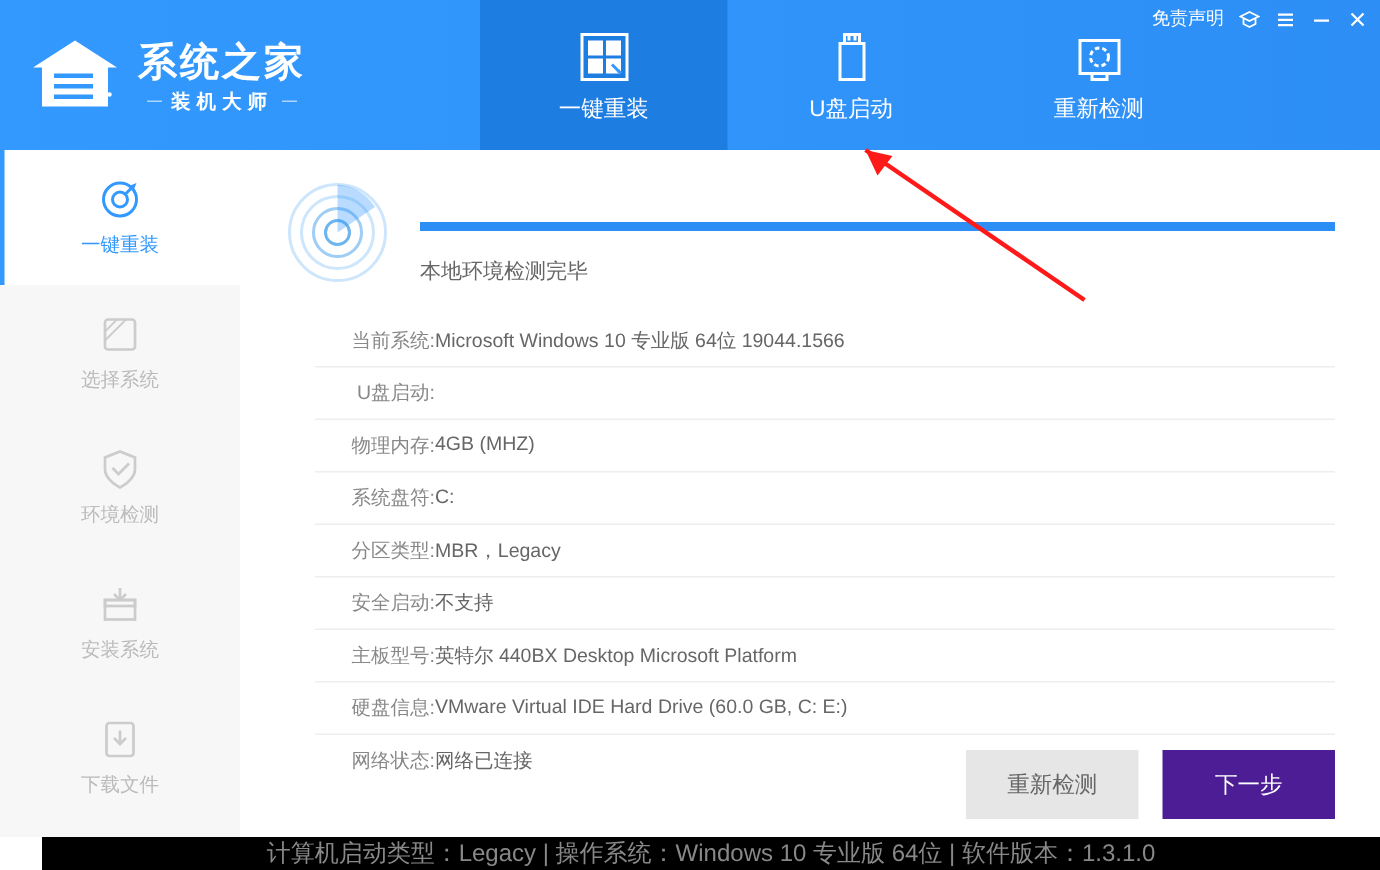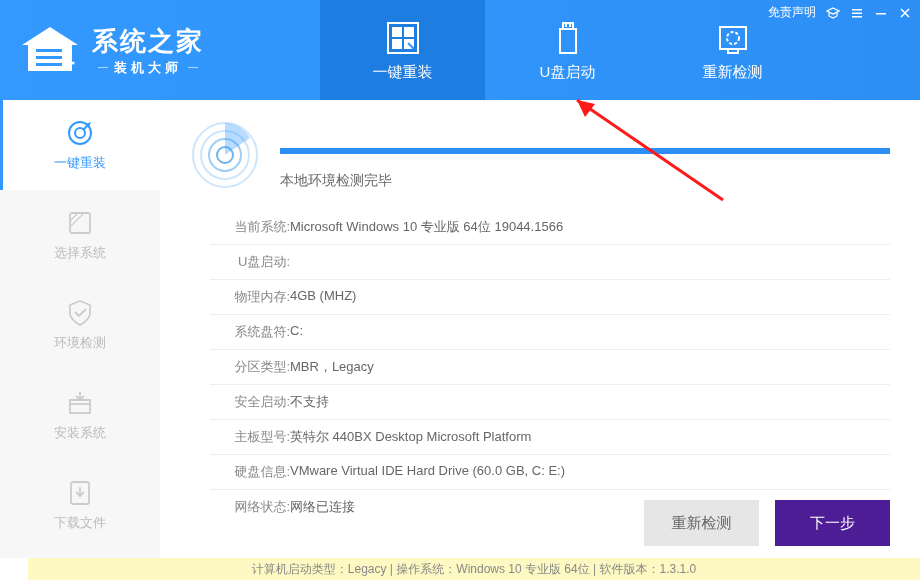--- a/index.html
+++ b/index.html
@@ -41,21 +41,21 @@
 .info-list { margin-top: 20px; margin-left: 20px; text-align: right; }
 .info-row { display: flex; padding: 8px 0; border-bottom: 1px solid #eee; font-size: 13px; }
 .info-label { width: 80px; color: #888; }
 .info-value { color: #666; }
 
 .actions { position: absolute; right: 30px; bottom: 12px; display: flex; gap: 16px; }
 .btn { width: 115px; height: 46px; border: none; font-size: 15px; cursor: pointer; display: flex; align-items: center; justify-content: center; }
 .btn-gray { background: #e6e6e6; color: #666; }
 .btn-blue { background: #4c1d95; color: #fff; }
 
-.footer { height: 22px; background: #fef9c3; color: #888; font-size: 12px; display: flex; align-items: center; justify-content: center; margin-left: 28px; }
+.footer { height: 22px; background: #000000; color: #888; font-size: 16px; display: flex; align-items: center; justify-content: center; margin-left: 28px; }
 
 .arrow { position: absolute; top: 90px; left: 555px; pointer-events: none; z-index: 10; }
 </style>
 </head>
 <body>
 
 <div class="header">
   <div class="logo-area">
     <svg class="logo-icon" viewBox="0 0 60 50">
       <path d="M30 2 L58 20 L52 20 L52 46 L8 46 L8 20 L2 20 Z" fill="#fff"></path>

